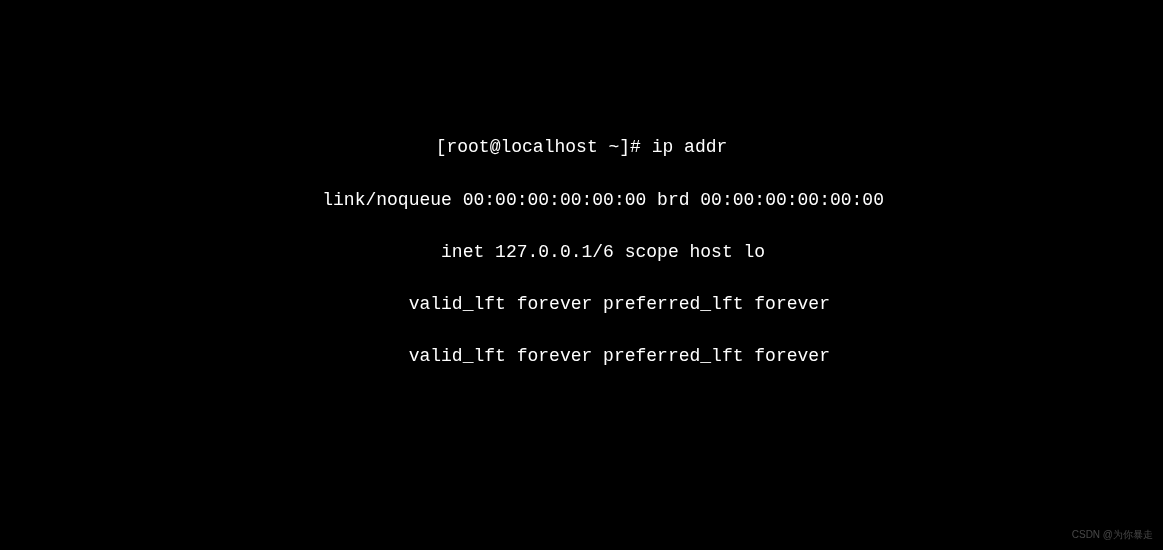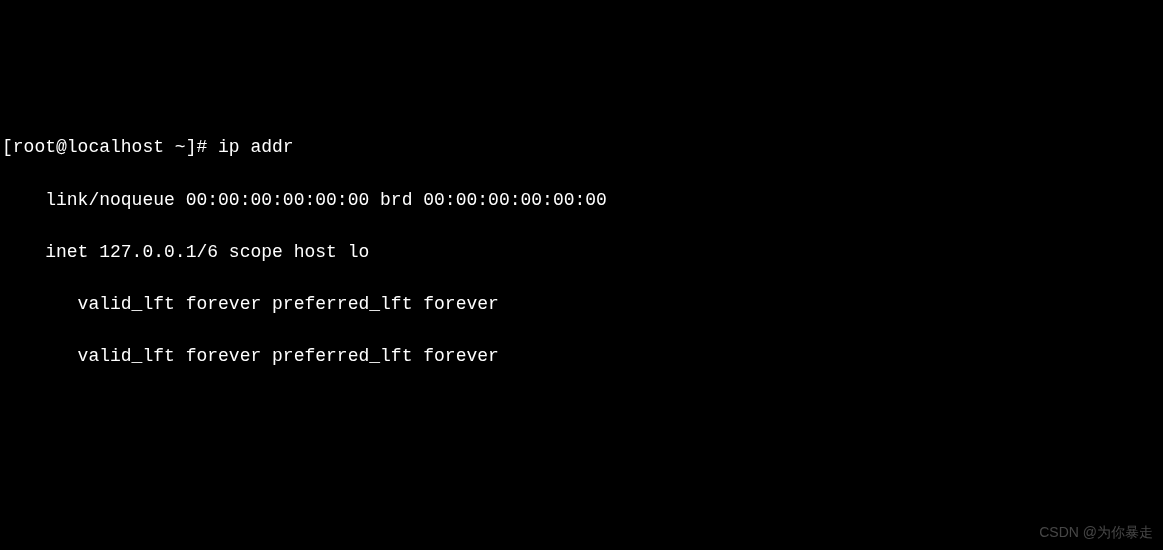--- a/index.html
+++ b/index.html
@@ -15,28 +15,29 @@
       line-height: 1.45;
       padding: 4px 2px;
       width: 1163px;
       height: 550px;
       overflow: hidden;
       position: relative;
       white-space: pre;
     }
     .line {
       display: block;
+      text-align: center;
     }
     .watermark {
       position: absolute;
       bottom: 8px;
       right: 10px;
       color: rgba(200,200,200,0.35);
       font-family: sans-serif;
-      font-size: 14px;
+      font-size: 10px;
       pointer-events: none;
     }
   </style>
 </head>
 <body>
 
 
 
 <div>
 <span class="line"><span>[root@localhost ~]# </span><span>ip addr</span></span>

